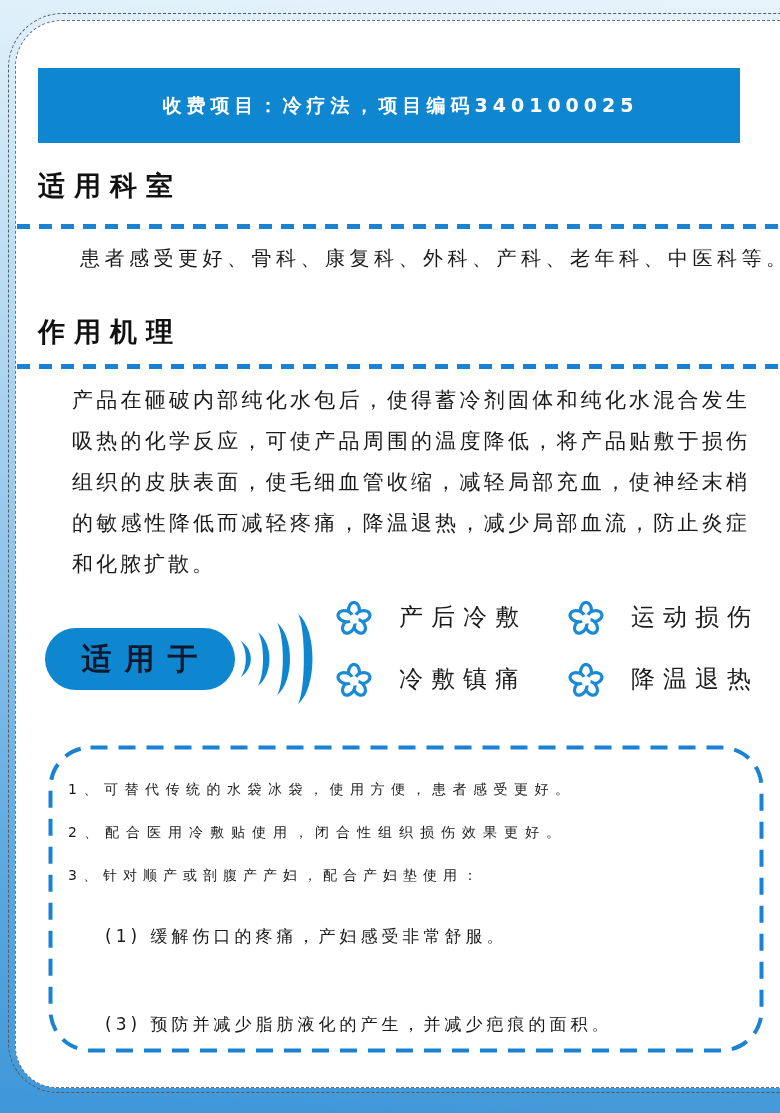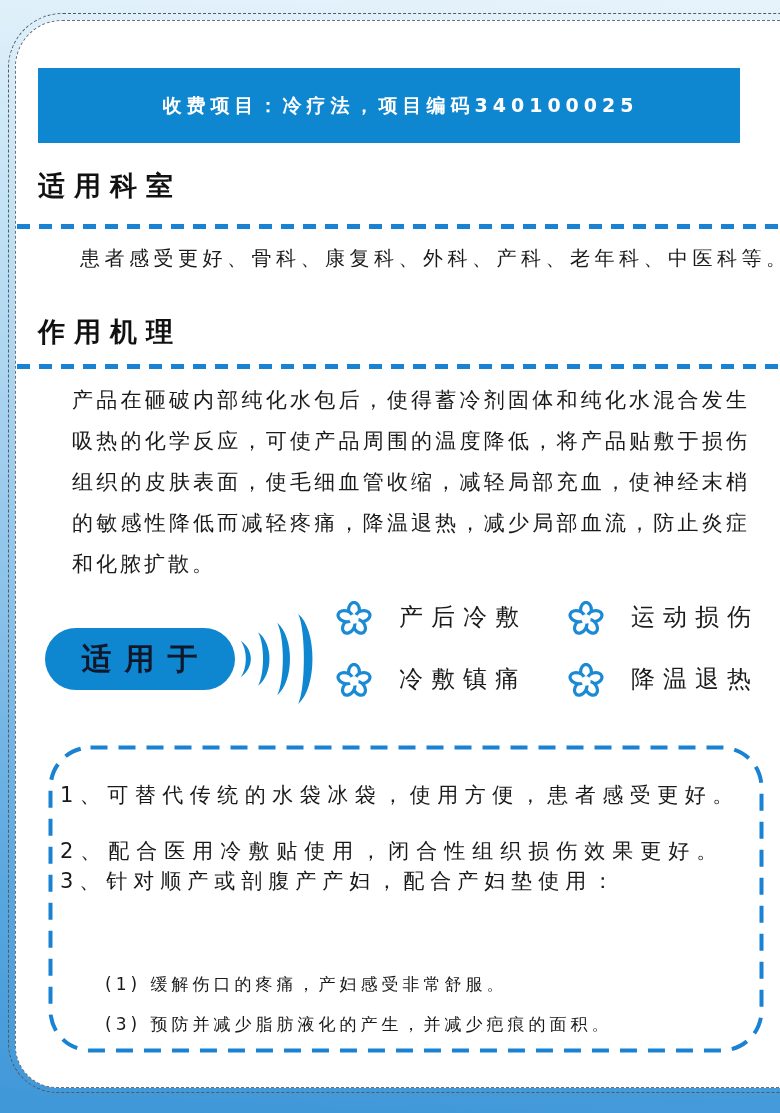--- a/index.html
+++ b/index.html
@@ -43,26 +43,26 @@
   .waves{position:absolute;left:237px;top:611px;}
   .use-item{position:absolute;display:flex;align-items:flex-start;gap:27px;}
   .use-1{left:336px;top:601px;}
   .use-2{left:568px;top:601px;}
   .use-3{left:336px;top:663px;}
   .use-4{left:568px;top:663px;}
   .use-label{font-size:24px;letter-spacing:8px;white-space:nowrap;color:#1c1c1c;}
   .flower{width:36px;height:36px;flex:0 0 36px;}
   .benefits-box{position:absolute;left:48px;top:745px;width:716px;height:308px;}
   .benefits-border{position:absolute;left:0;top:0;}
-  .benefit-line{position:absolute;left:12px;font-size:21px;white-space:nowrap;}
+  .benefit-line{position:absolute;left:20px;font-size:14px;white-space:nowrap;}
   .b1{top:36px;letter-spacing:6.5px;}
-  .b2{top:79px;letter-spacing:7px;margin-top:13px;}
+  .b2{top:79px;letter-spacing:7px;}
   .b3{top:122px;letter-spacing:6px;}
   .sub-line{position:absolute;left:57px;font-size:17px;letter-spacing:4px;white-space:nowrap;}
-  .s1{top:180px;margin-top:48px;}
+  .s1{top:180px;}
   .s2{top:225px;}
   .s3{top:268px;}
 </style>
 </head>
 <body>
 
 <div class="page">
 
   <div class="cut-line"></div>
   <div class="card"></div>

